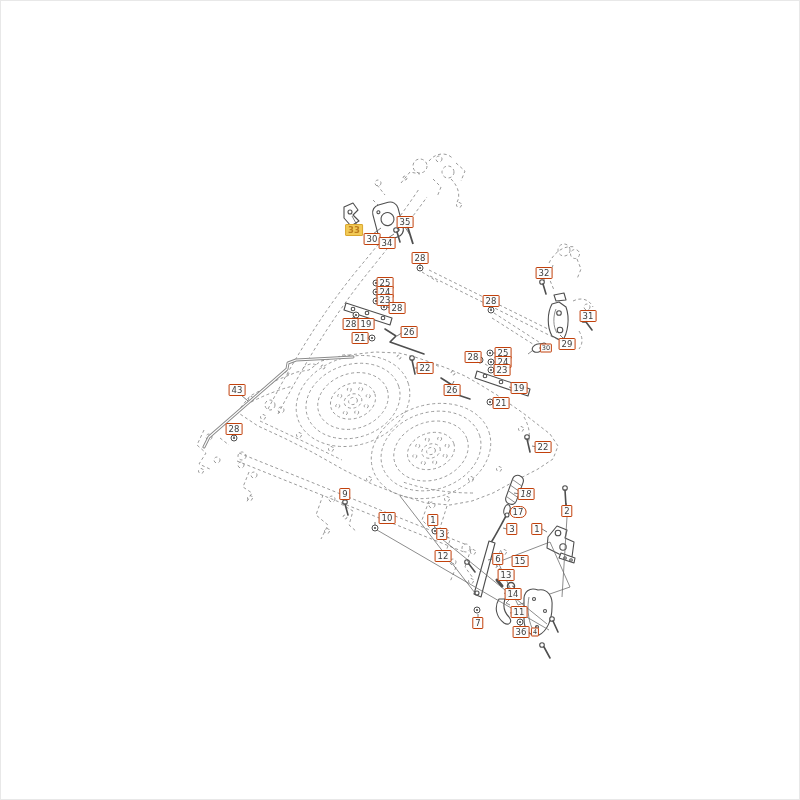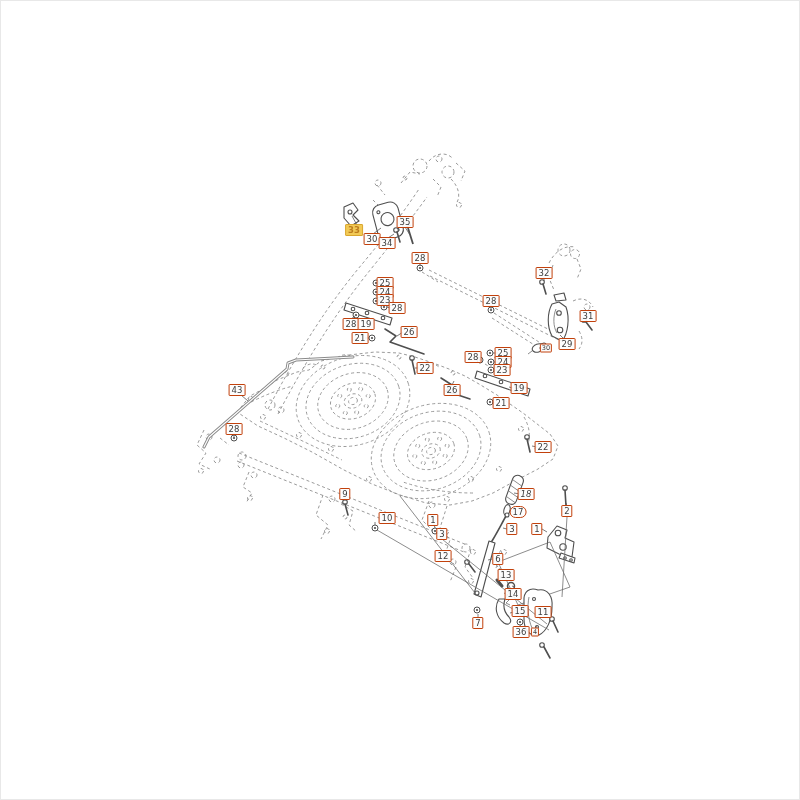--- a/index.html
+++ b/index.html
@@ -427,21 +427,21 @@
       <span class="callout" style="left: 525px; top: 493px; font-style: italic;">18</span>
       <span class="callout" style="left: 517px; top: 511px; border-radius: 6px;">17</span>
       <span class="callout" style="left: 566px; top: 510px;">2</span>
       <span class="callout" style="left: 432px; top: 519px;">1</span>
       <span class="callout" style="left: 511px; top: 528px;">3</span>
       <span class="callout" style="left: 536px; top: 528px;">1</span>
       <span class="callout" style="left: 441px; top: 533px;">3</span>
       <span class="callout" style="left: 442px; top: 555px;">12</span>
       <span class="callout" style="left: 497px; top: 558px;">6</span>
       <span class="callout" style="left: 505px; top: 574px;">13</span>
-      <span class="callout" style="left: 519px; top: 610px;">15</span>
+      <span class="callout" style="left: 519px; top: 560px;">15</span>
       <span class="callout" style="left: 512px; top: 593px;">14</span>
-      <span class="callout" style="left: 542px; top: 611px;">11</span>
+      <span class="callout" style="left: 518px; top: 611px;">11</span>
       <span class="callout" style="left: 477px; top: 622px;">7</span>
       <span class="callout" style="left: 520px; top: 631px;">36</span>
       <span class="callout small" style="left: 534px; top: 631px;">4</span>
     </div>
 
 </div>
 
 </body></html>

